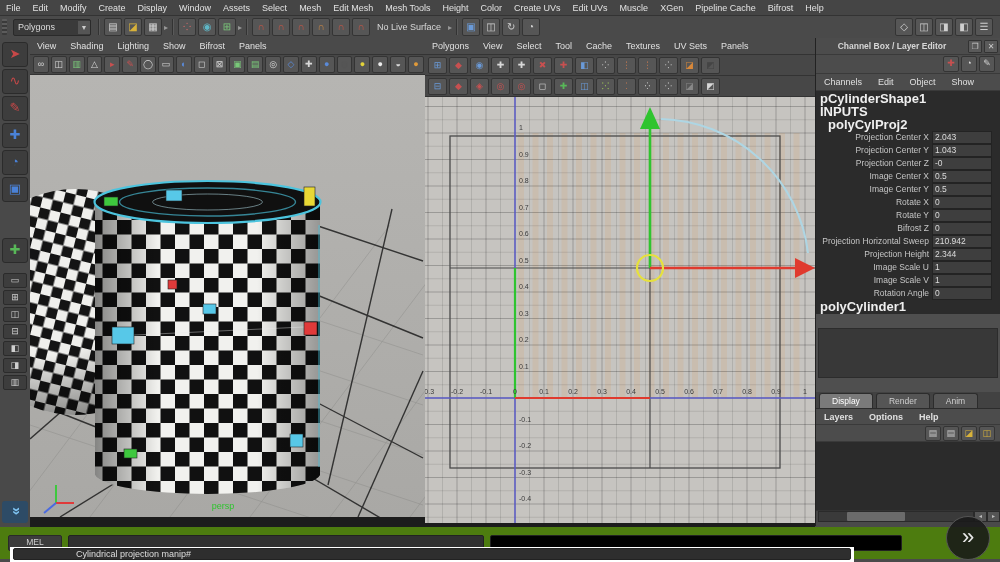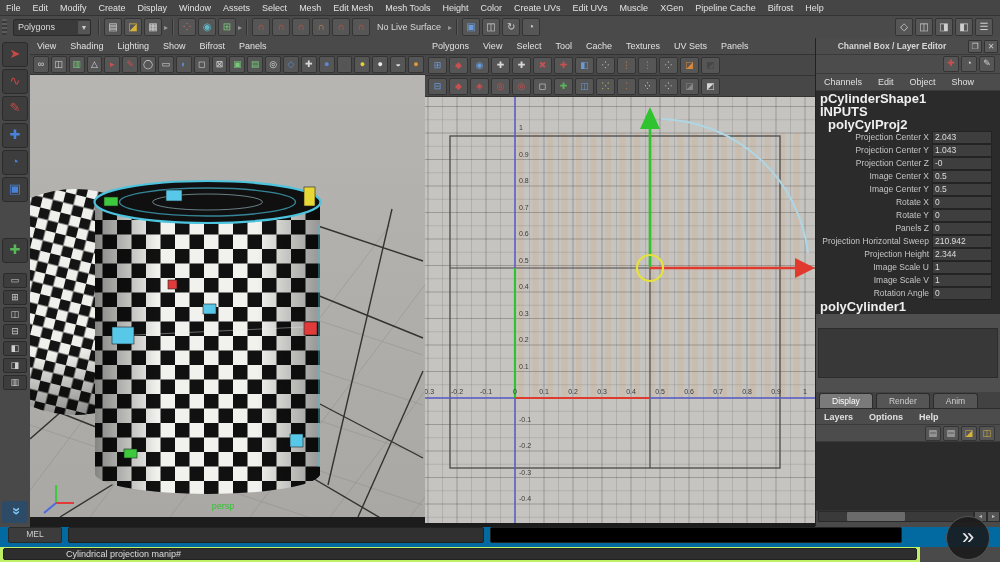--- a/index.html
+++ b/index.html
@@ -80,28 +80,28 @@
   #cb-licons{height:16px;display:flex;align-items:center;justify-content:flex-end;padding-right:4px;border-bottom:1px solid #3a3a3a;}
   #cb-licons .ticon{width:14px;height:13px;font-size:9px;line-height:12px;}
   #cb-layers{height:68px;background:#2b2b2b;}
   #cb-scroll{height:11px;display:flex;align-items:center;background:#444;border-top:1px solid #333;}
   #cb-scroll .track{flex:1;height:9px;background:#3a3a3a;border:1px solid #2a2a2a;margin-left:2px;position:relative;}
   #cb-scroll .thumb{position:absolute;left:18%;width:38%;top:0;height:100%;background:#6b6b6b;border-radius:1px;cursor:grab;}
   #cb-scroll .sbtn{width:11px;height:9px;background:#555;border:1px solid #2a2a2a;font-size:6px;line-height:9px;
                    text-align:center;color:#bbb;cursor:pointer;}
   #cb-fill{flex:1;background:#4a4a4a;}
   
-  #cmdline{position:absolute;left:0;top:527px;width:1000px;height:20px;background:#0369a1;display:flex;align-items:flex-start;}
+  #cmdline{position:absolute;left:0;top:527px;width:1000px;height:32px;background:#4d7c0f;display:flex;align-items:center;}
   #mel-tab{width:52px;height:14px;background:#3c3c3c;border:1px solid #2a2a2a;border-radius:2px;margin-left:8px;
            font-size:8.5px;color:#cfcfcf;text-align:center;line-height:13px;cursor:pointer;}
   #mel-input{width:408px;height:14px;background:#303030;border:1px solid #222;border-radius:2px;margin-left:6px;
              font-size:9px;color:#ddd;padding:0 3px;cursor:text;}
   #mel-output{width:404px;height:14px;background:#000;border:1px solid #222;border-radius:2px;margin-left:6px;
               font-size:9px;color:#bbb;padding:0 3px;cursor:text;}
-  #helpline{position:absolute;left:0;top:547px;width:920px;height:15px;background:#bef264;}
+  #helpline{position:absolute;left:10px;top:547px;width:844px;height:15px;background:#ffffff;}
   #helpline .field{position:absolute;left:3px;right:3px;top:1px;bottom:2px;background:#2e2e2e;border:1px solid #222;
                    border-radius:2px;font-size:9px;color:#dedede;line-height:11px;padding-left:62px;}
   #play-overlay{position:absolute;left:946px;top:516px;width:42px;height:42px;border-radius:50%;
                 background:rgba(25,25,25,.88);border:1px solid #555;z-index:9;text-align:center;cursor:pointer;}
   #play-overlay span{font-size:22px;color:#e8e8e8;line-height:40px;}
 </style>
 </head>
 <body>
 
 <div id="app">
@@ -576,21 +576,21 @@
             <span class="chlabel">Rotate X</span>
             <span class="chval">0</span>
           </div>
 
           <div class="chrow">
             <span class="chlabel">Rotate Y</span>
             <span class="chval">0</span>
           </div>
 
           <div class="chrow">
-            <span class="chlabel">Panels Z</span>
+            <span class="chlabel">Bifrost Z</span>
             <span class="chval">0</span>
           </div>
 
           <div class="chrow">
             <span class="chlabel">Projection Horizontal Sweep</span>
             <span class="chval">210.942</span>
           </div>
 
           <div class="chrow">
             <span class="chlabel">Projection Height</span>

